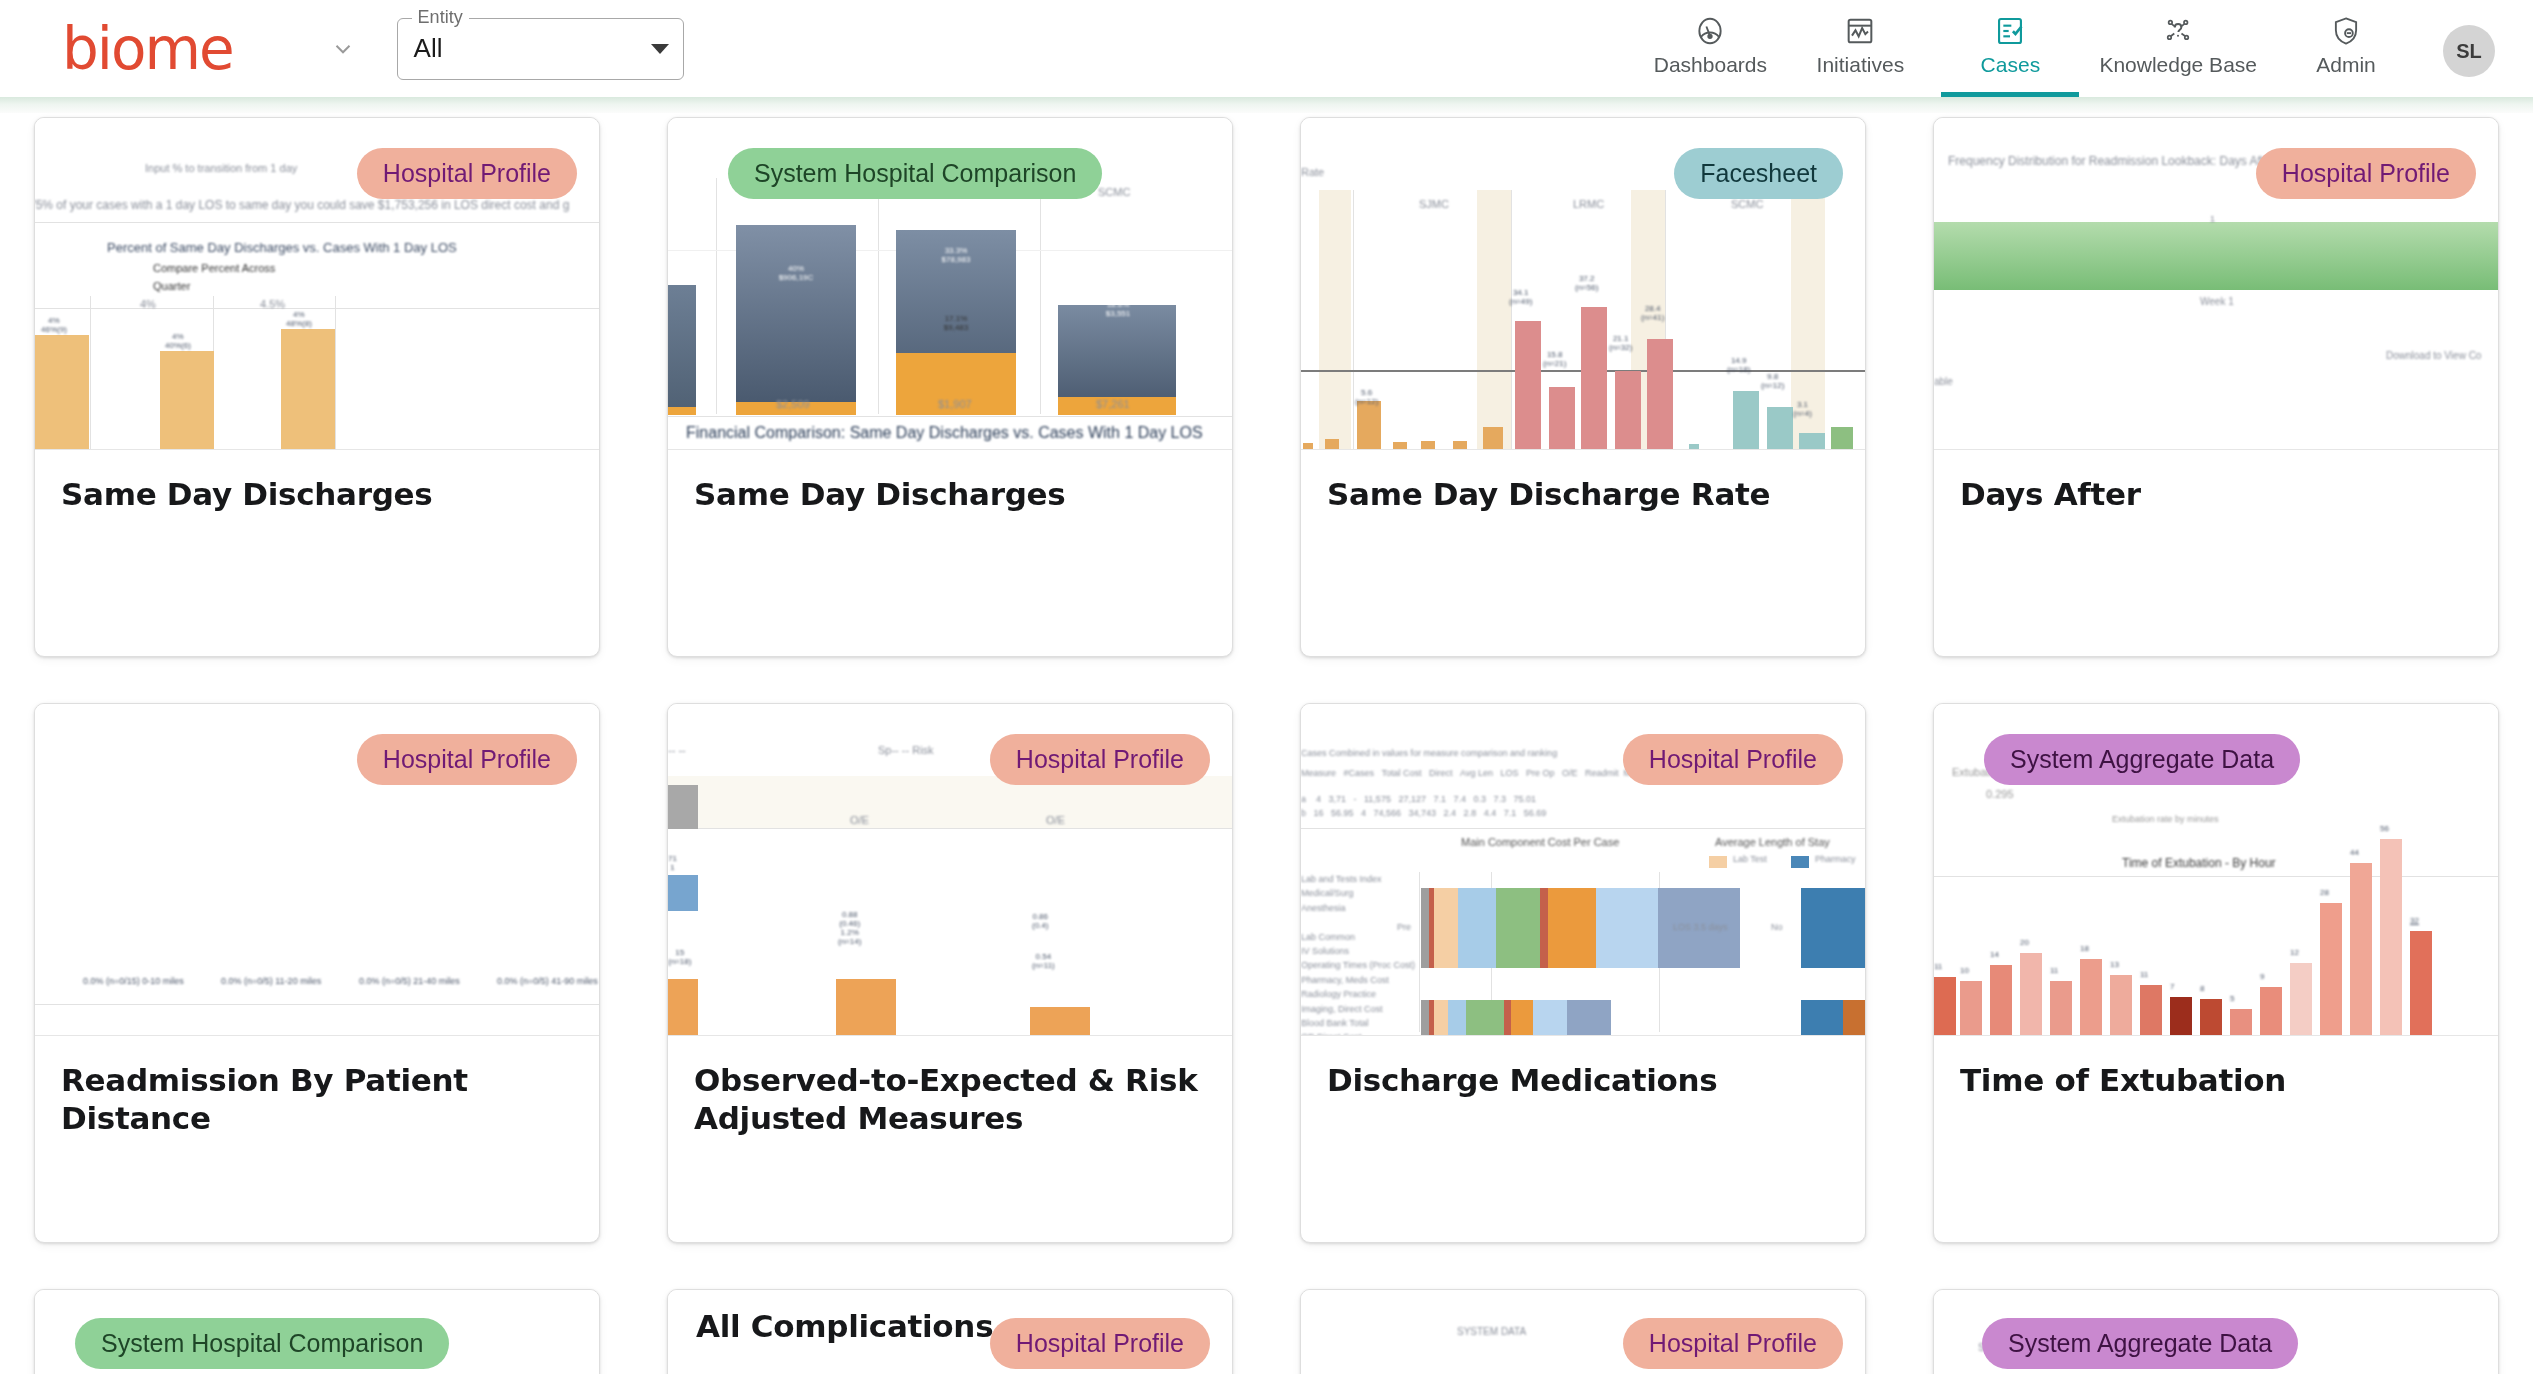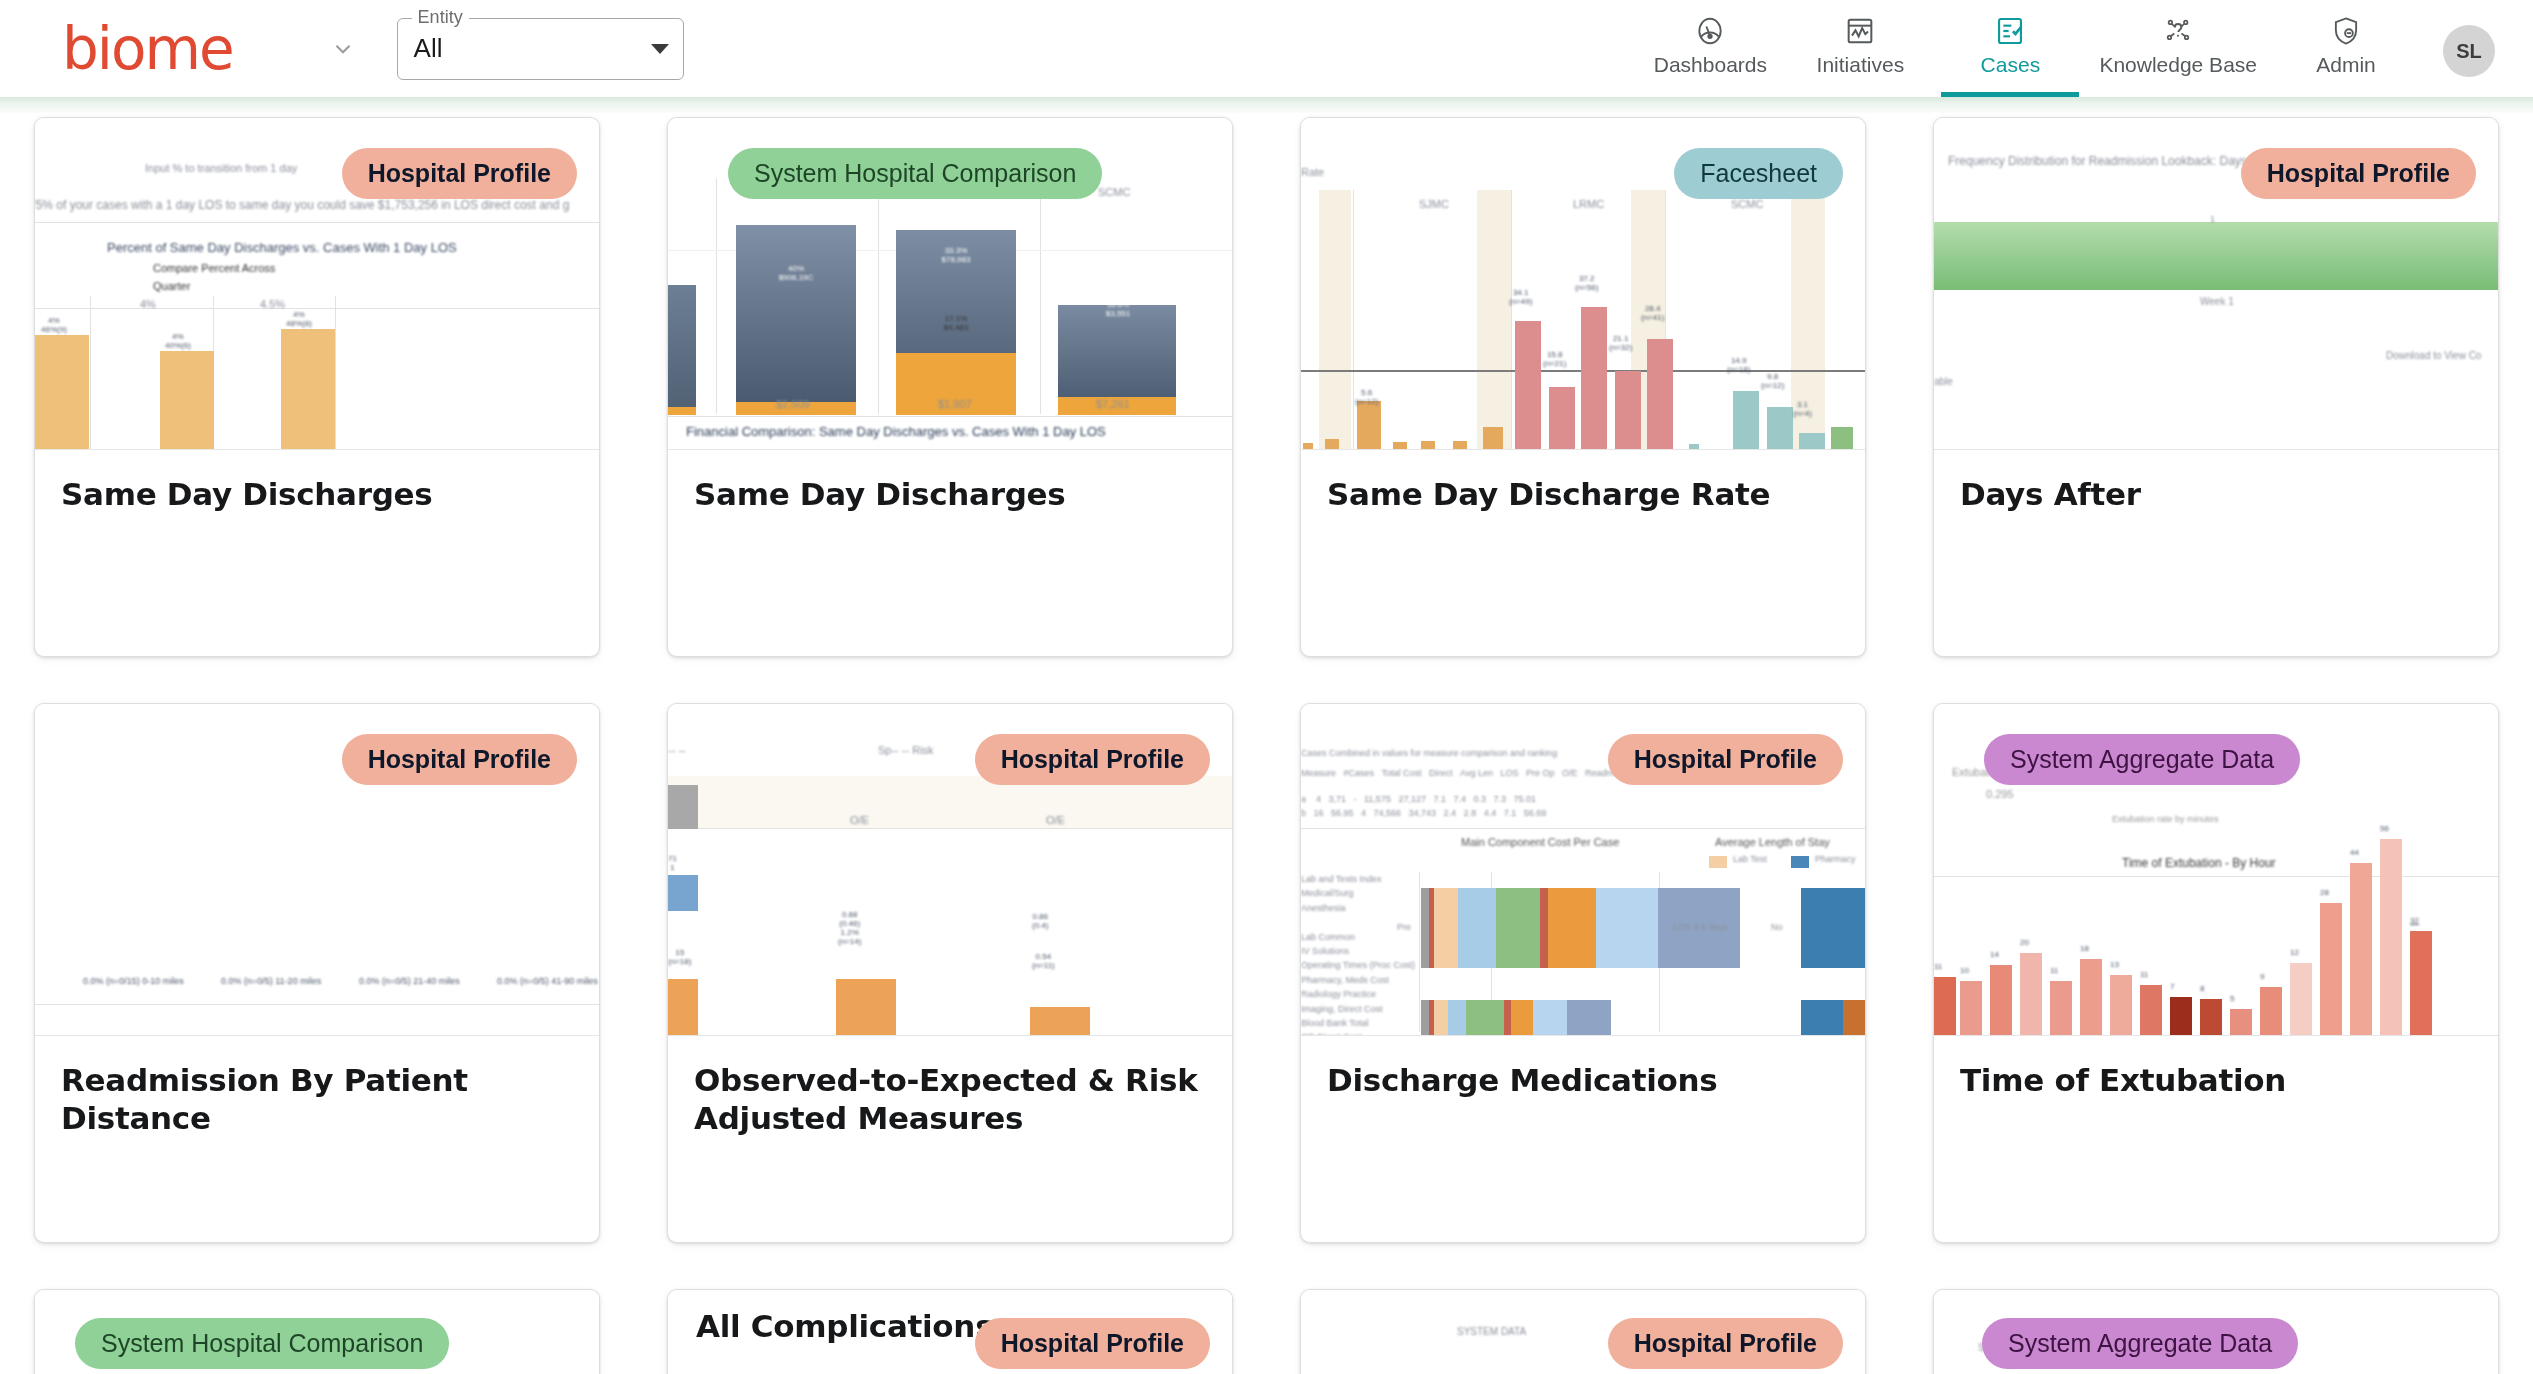--- a/index.html
+++ b/index.html
@@ -138,21 +138,21 @@
   .badge {
     position: absolute;
     top: 30px; right: 22px;
     z-index: 6;
     padding: 13px 26px;
     border-radius: 999px;
     font-size: 25px;
     line-height: 1;
     white-space: nowrap;
   }
-  .badge.hospital  { background: #f0b09c; color: #0f172a; font-weight: bold; }
+  .badge.hospital  { background: #f0b09c; color: #701a75; }
   .badge.system    { background: #8fd197; color: #1e4527; }
   .badge.facesheet { background: #9dcdd2; color: #11383c; }
   .badge.aggregate { background: #c988cf; color: #3e1243; }
 
   .card-title {
     padding: 26px 26px 0 26px;
     font-size: 31px;
     font-weight: 700;
     color: #17181a;
     line-height: 1.22;
@@ -331,21 +331,21 @@
           <div class="bar-lbl" style="left:236px; top:196px; width:104px; color:#333;">17.1%<br>$9,483</div>
 
           <div class="bar" style="left:390px; width:118px; bottom:34px; height:110px; background:linear-gradient(#7a8ba1,#46566b);"></div>
           <div class="bar" style="left:390px; width:118px; bottom:34px; height:18px; background:#eda53c;"></div>
           <div class="bar-lbl" style="left:398px; top:182px; width:104px; color:#fff;">18.8%<br>$3,551</div>
 
           <div class="gridline" style="left:0; top:298px; width:100%; height:1px;"></div>
           <div class="blurtext" style="left:108px; top:280px;">$2,509</div>
           <div class="blurtext" style="left:270px; top:280px;">$1,907</div>
           <div class="blurtext" style="left:428px; top:280px;">$7,261</div>
-          <div class="blurtext" style="left:18px; top:306px; font-size:13px; color:#2b3d58; filter:blur(0.9px);">Financial Comparison: Same Day Discharges vs. Cases With 1 Day LOS</div>
+          <div class="blurtext" style="left:18px; top:306px; font-size:16px; color:#2b3d58; filter:blur(0.9px);">Financial Comparison: Same Day Discharges vs. Cases With 1 Day LOS</div>
         </div>
         <div class="badge system" style="top:30px; right:auto; left:60px;">System Hospital Comparison</div>
       </div>
       <div class="card-title">Same Day Discharges</div>
     </div>
 
     <div class="card">
       <div class="card-preview">
         <div class="thumb">
           <div style="position:absolute; left:18px; top:72px; width:32px; height:260px; background:#f6f0e2;"></div>

